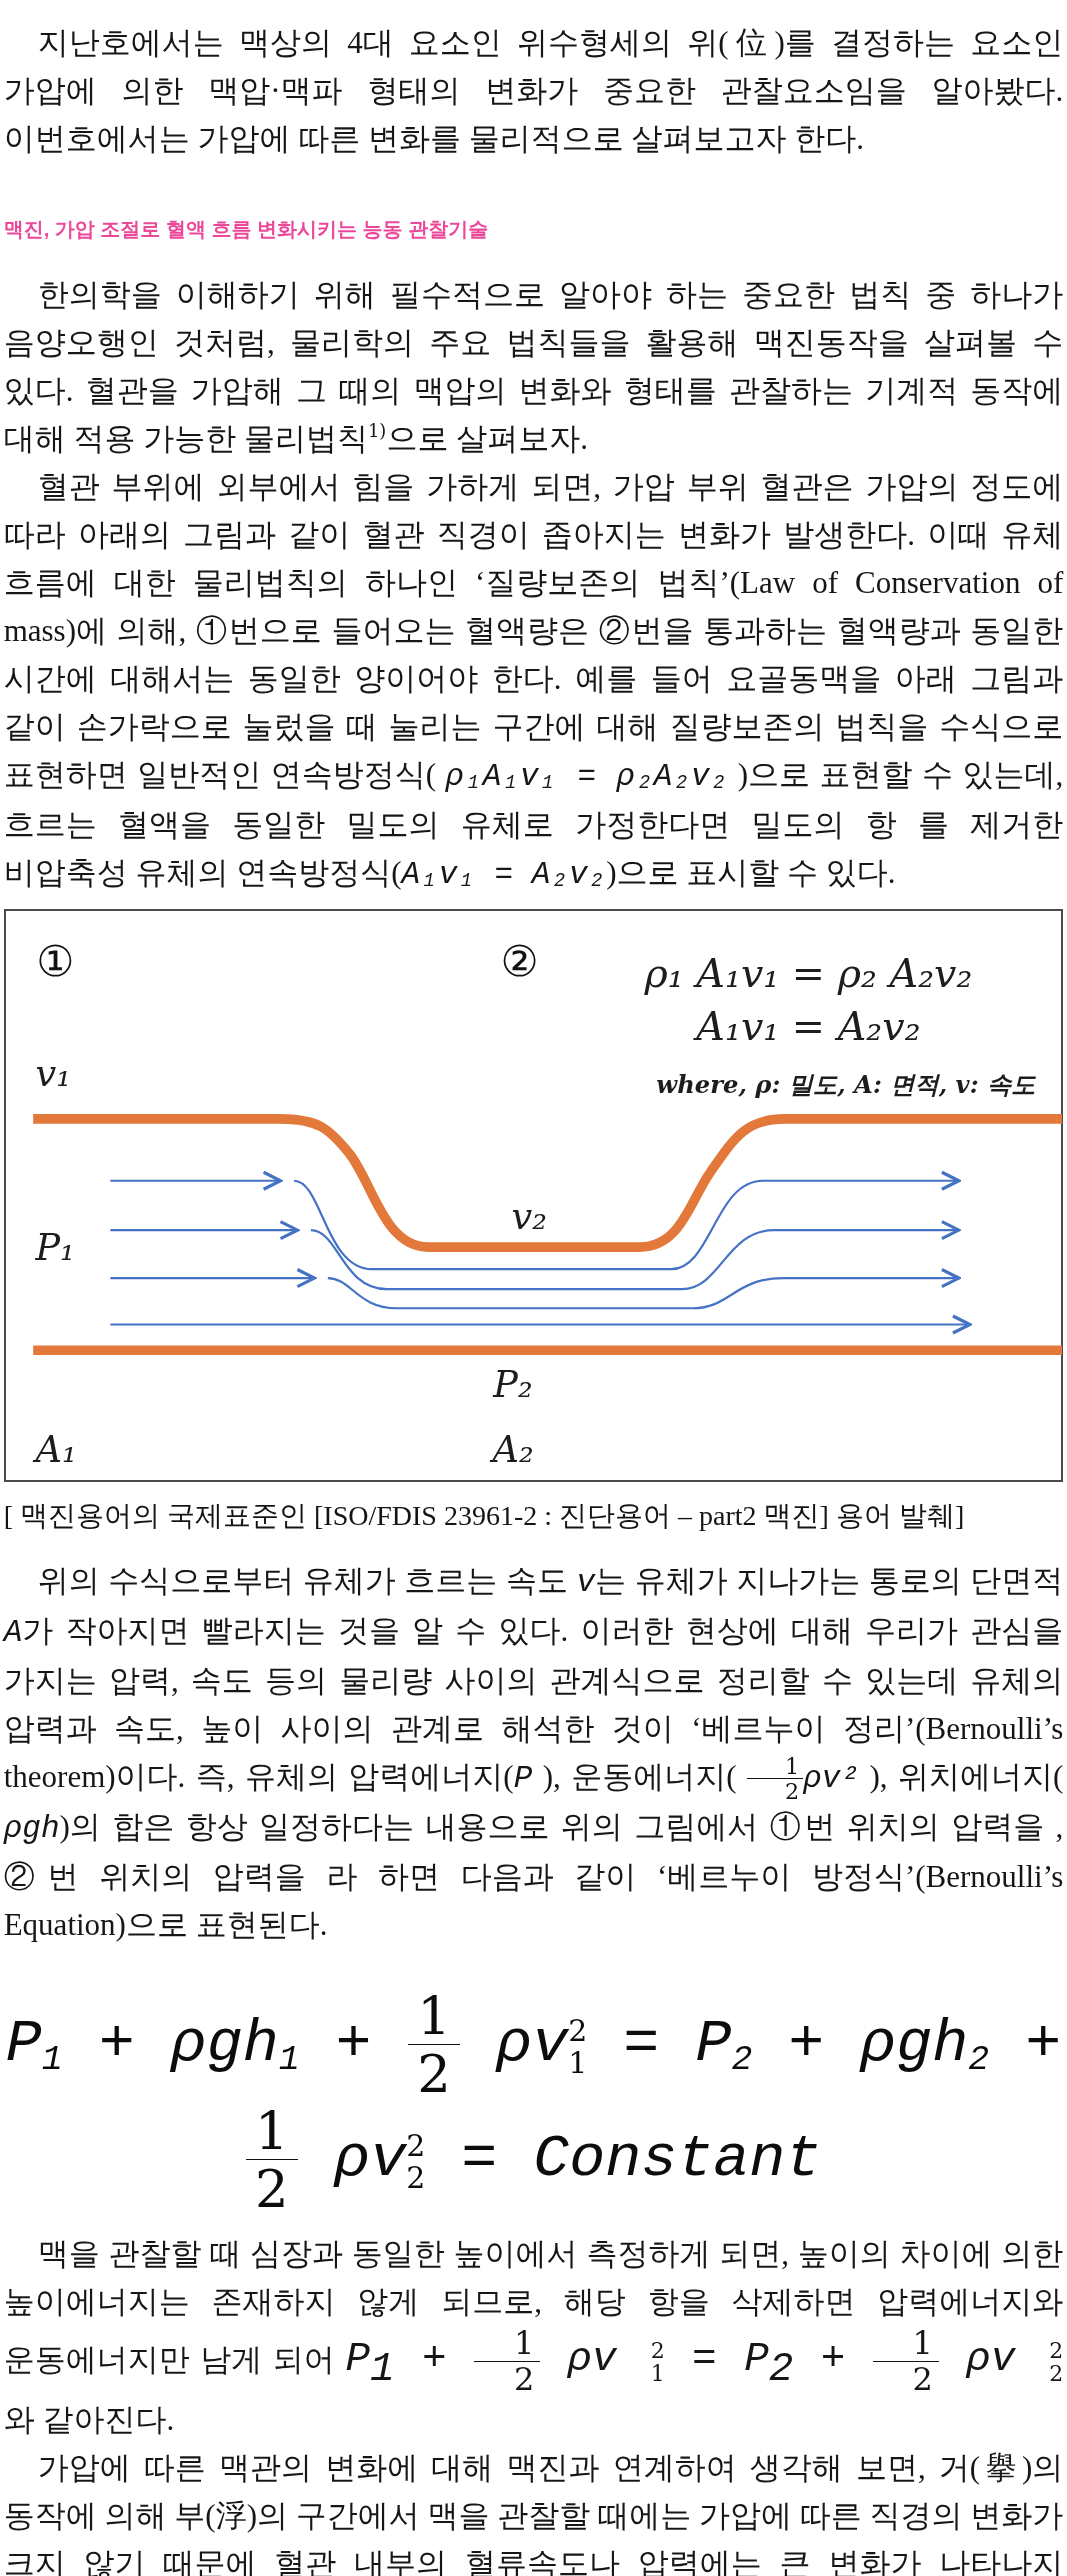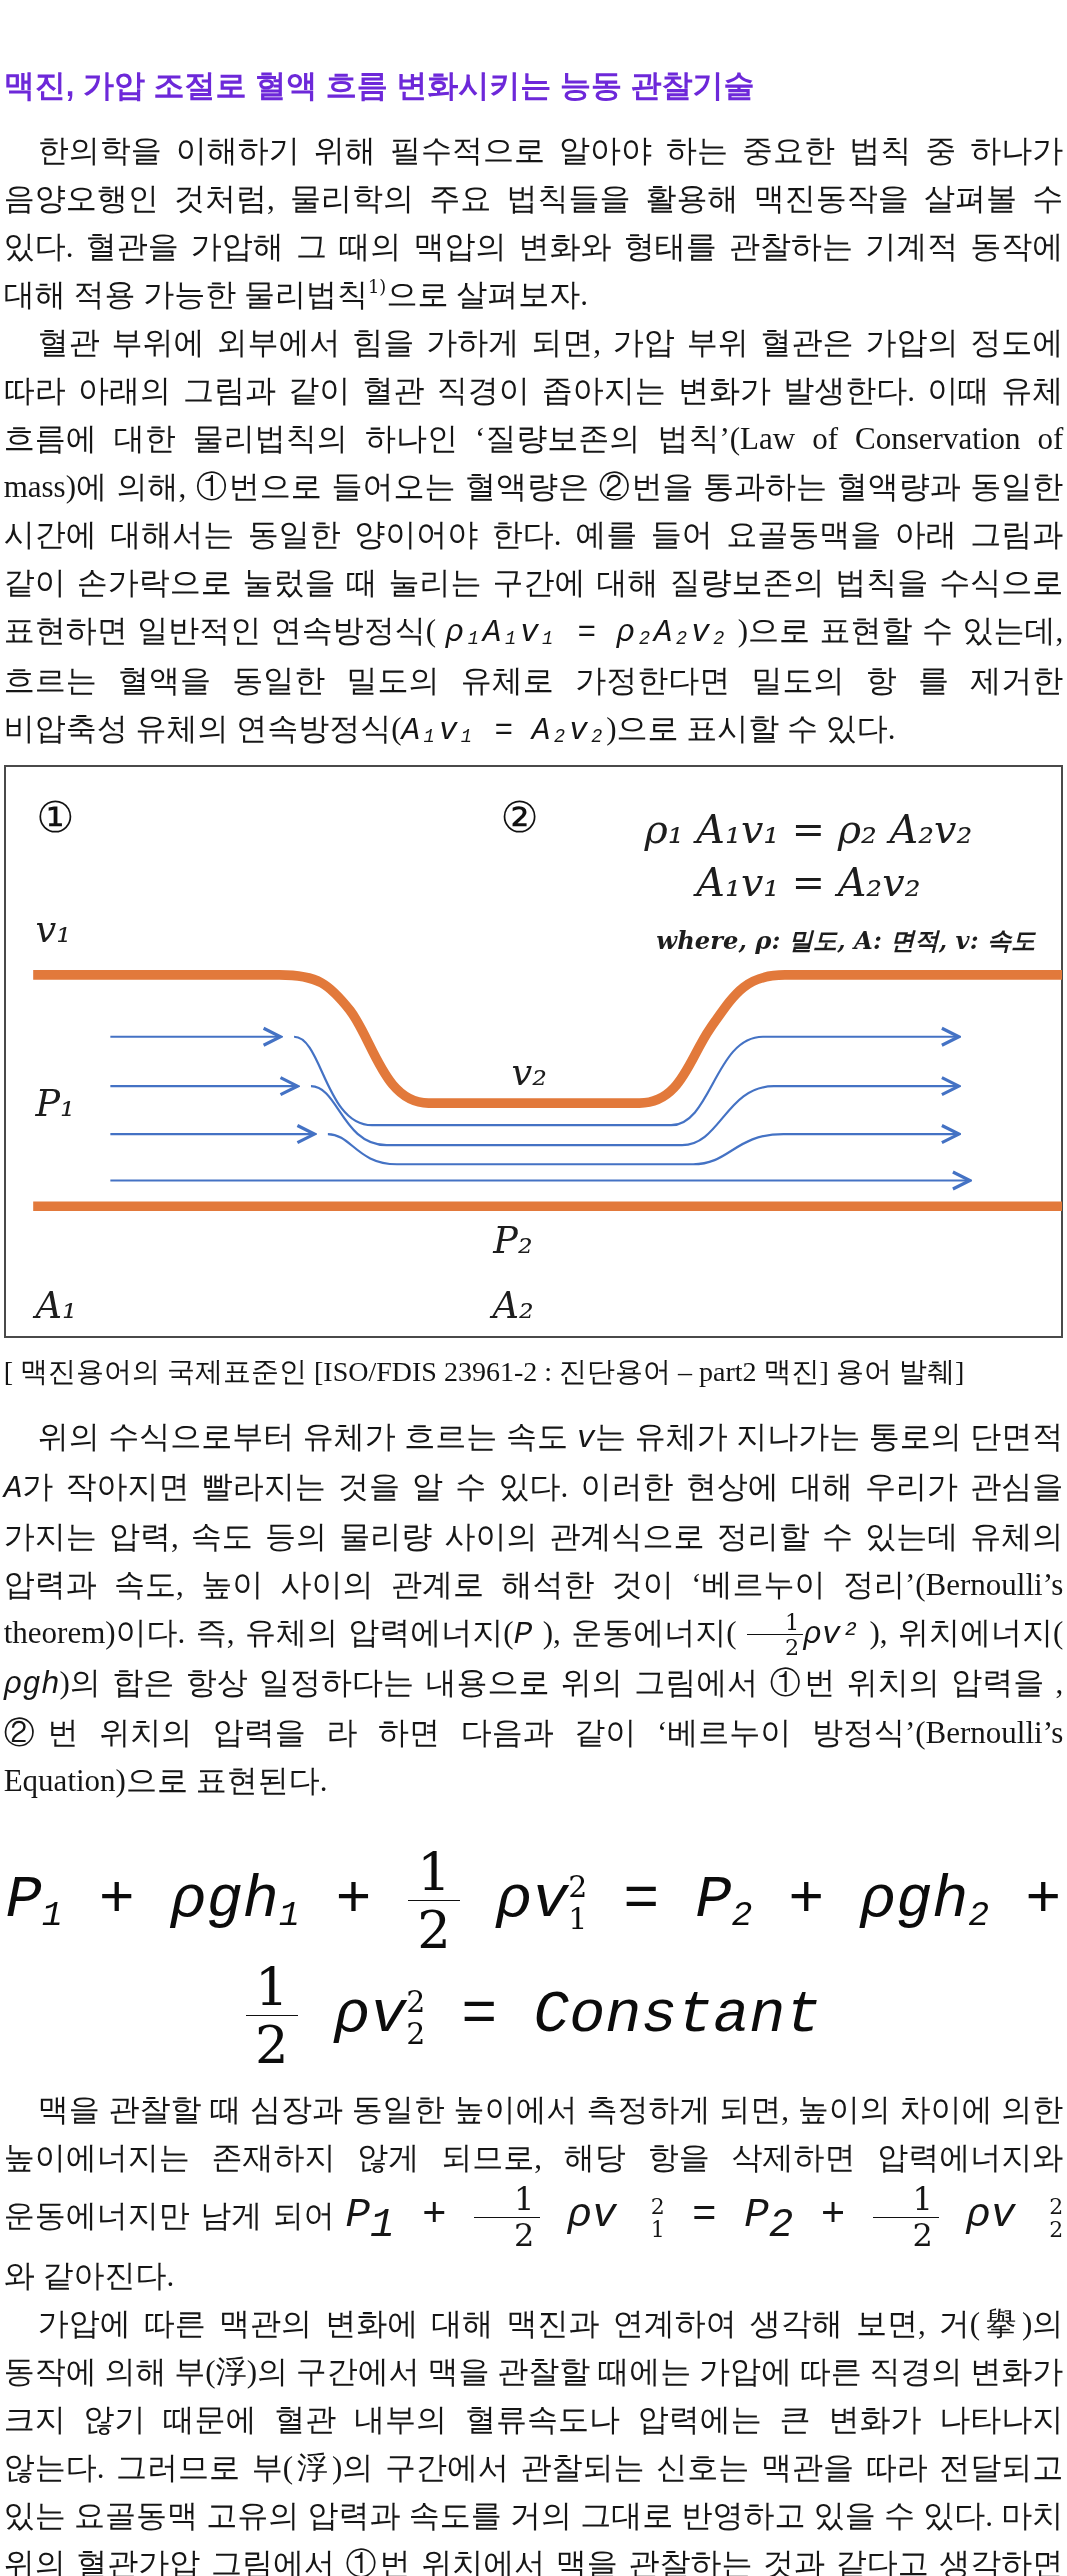--- a/index.html
+++ b/index.html
@@ -16,24 +16,24 @@
     line-height:48px;
     text-align:justify;
     text-indent:34px;
     margin:0;
     word-break:keep-all;
     overflow-wrap:break-word;
   }
   .section-heading{
     font-family:"Liberation Sans","DejaVu Sans",sans-serif;
     font-weight:bold;
-    font-size:31px;
+    font-size:20px;
     line-height:41px;
     margin:46px 0 20.7px 0;
-    color:#6d28d9;
+    color:#ec4899;
   }
   
   .mi{font-family:Liberation Mono, monospace;font-style:italic;}
   sub,sup{font-size:.58em;line-height:0;font-family:"DejaVu Serif",serif;}
   sup{vertical-align:.65em;}
   sub{vertical-align:-.25em;}
   .frac{
     display:inline-block;text-align:center;vertical-align:-.55em;
     font-size:.72em;line-height:1;font-family:"DejaVu Serif",serif;font-style:normal;
   }
@@ -72,20 +72,21 @@
   }
   .svg-label{font-family:"DejaVu Serif",serif;fill:#1d1d1d;}
   .svg-circled{font-family:"DejaVu Sans","Liberation Sans",sans-serif;fill:#111;}
   .svg-where{font-family:"DejaVu Serif",serif;font-weight:bold;fill:#1d1d1d;}
 </style>
 </head>
 <body>
 
 <article>
 
+  <p class="para">지난호에서는 맥상의 4대 요소인 위수형세의 위(位)를 결정하는 요소인 가압에 의한 맥압·맥파 형태의 변화가 중요한 관찰요소임을 알아봤다. 이번호에서는 가압에 따른 변화를 물리적으로 살펴보고자 한다.</p>
 
   <h1 class="section-heading">맥진, 가압 조절로 혈액 흐름 변화시키는 능동 관찰기술</h1>
 
   <p class="para"><span>한의학을 이해하기 위해 필수적으로 알아야 하는 중요한 법칙 중 하나가 음양오행인 것처럼, 물리학의 주요 법칙들을 활용해 맥진동작을 살펴볼 수 있다. 혈관을 가압해 그 때의 맥압의 변화와 형태를 관찰하는 기계적 동작에 대해 적용 가능한 물리법칙</span><sup>1)</sup><span>으로 살펴보자.</span></p>
 
   <p class="para"><span>혈관 부위에 외부에서 힘을 가하게 되면, 가압 부위 혈관은 가압의 정도에 따라 아래의 그림과 같이 혈관 직경이 좁아지는 변화가 발생한다. 이때 유체 흐름에 대한 물리법칙의 하나인 ‘질량보존의 법칙’(Law of Conservation of mass)에 의해, ①번으로 들어오는 혈액량은 ②번을 통과하는 혈액량과 동일한 시간에 대해서는 동일한 양이어야 한다. 예를 들어 요골동맥을 아래 그림과 같이 손가락으로 눌렀을 때 눌리는 구간에 대해 질량보존의 법칙을 수식으로 표현하면 일반적인 연속방정식( </span><span class="mi">ρ₁A₁v₁ = ρ₂A₂v₂</span><span> )으로 표현할 수 있는데, 흐르는 혈액을 동일한 밀도의 유체로 가정한다면 밀도의 항 를 제거한 비압축성 유체의 연속방정식(</span><span class="mi">A₁v₁ = A₂v₂</span><span>)으로 표시할 수 있다.</span></p>
 
   <figure class="figure" style="margin-left:0;margin-right:0;">
     <svg width="1056" height="569" viewBox="0 0 1437 772" preserveAspectRatio="none">
       <defs>

